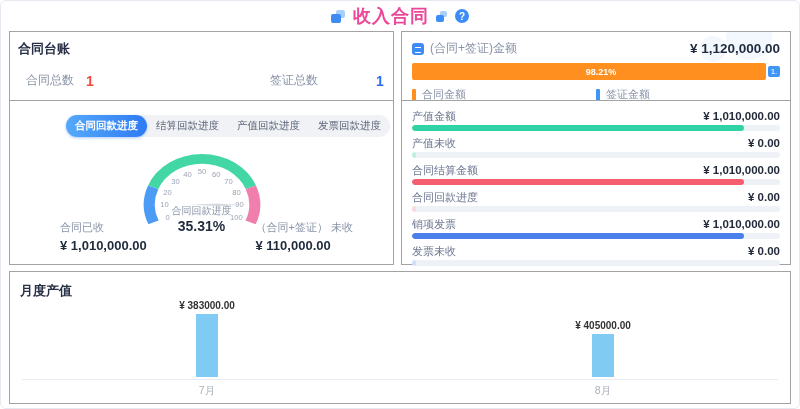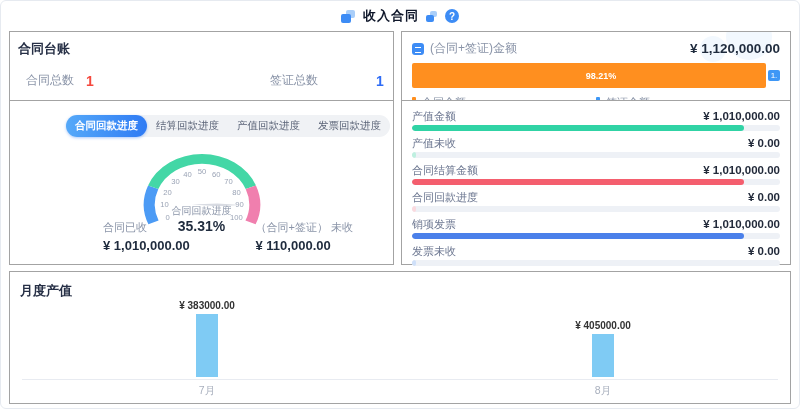--- a/index.html
+++ b/index.html
@@ -6,21 +6,21 @@
   html,body { background:#fff; }
   body {
     width:800px; height:409px;
     font-family:"Liberation Sans","DejaVu Sans",sans-serif;
     color:#1F2B3D; overflow:hidden;
   }
   .page { width:800px; height:409px; border:1px solid #E6EAF0; border-radius:6px; background:#fff; overflow:hidden; }
 
   
   .hdr { height:30px; display:flex; align-items:center; justify-content:center; gap:7px; }
-  .hdr-title { font-size:13px; font-weight:bold; color:#0f172a; letter-spacing:1px; }
+  .hdr-title { font-size:18px; font-weight:bold; color:#ec4899; letter-spacing:1px; }
   .doc-ic { display:inline-block; position:relative; width:15px; height:13px; }
   .doc-ic i { position:absolute; border-radius:2px; }
   .doc-ic .back { left:5px; top:0; width:9px; height:8px; background:#A9CEF9; }
   .doc-ic .front { left:0; top:4px; width:10px; height:9px; background:#3D8CF5; }
   .doc-ic.sm { width:12px; height:11px; }
   .doc-ic.sm .back { left:4px; width:7px; height:6px; }
   .doc-ic.sm .front { width:8px; height:7px; }
   .help-ic { width:14px; height:14px; border-radius:50%; background:#3D8CF5; color:#fff;
              font-size:10px; font-weight:bold; display:flex; align-items:center; justify-content:center; cursor:pointer; }
 
@@ -48,36 +48,36 @@
           background:#F0F2F5; border-radius:999px; }
   .tab { font-size:10.5px; color:#5B6478; padding:4px 9px; white-space:nowrap; cursor:pointer; border-radius:999px; }
   .tab.active { background:linear-gradient(90deg,#55A9F9,#2F7BF4); color:#fff; font-weight:bold;
                 box-shadow:0 1px 3px rgba(47,123,244,.4); }
   .gauge-svg { position:absolute; left:107px; top:46px; }
   .gauge-label { position:absolute; left:0; right:0; top:103px; text-align:center; font-size:10px; color:#8A94A8; }
   .gauge-pct { position:absolute; left:0; right:0; top:117px; text-align:center; font-size:14px; font-weight:bold; color:#1F2B3D; }
   .gauge-stat { position:absolute; bottom:11px; }
   .gauge-stat .lbl { font-size:11px; color:#8A94A8; }
   .gauge-stat .val { font-size:13px; font-weight:bold; margin-top:3px; }
-  .gs-left { left:50px;margin-left:43px; }
+  .gs-left { left:50px; }
   .gs-right { right:40px; }
 
   
   .summary { height:70px; padding:8px 10px; position:relative; overflow:hidden; }
   .deco { position:absolute; border-radius:50%; background:#F2F8FE; }
   .deco1 { width:46px; height:46px; right:18px; top:-18px; }
   .deco2 { width:26px; height:26px; right:64px; top:4px; }
   .sum-row1 { display:flex; align-items:center; position:relative; }
   .sum-ic { width:12px; height:12px; border-radius:3px; background:#3D8CF5; margin-right:6px;
             background-image:repeating-linear-gradient(#3D8CF5 0 2px,#fff 2px 3px,#3D8CF5 3px 5px);
             background-size:6px 8px; background-position:3px 2px; background-repeat:no-repeat; }
   .sum-label { font-size:12px; color:#8A94A8; }
   .sum-total { margin-left:auto; font-size:13.5px; font-weight:bold; }
   .stackbar { display:flex; align-items:center; gap:2px; margin-top:6px; position:relative; }
-  .sb-orange { height:25px; border-radius:2px; display:flex; align-items:center; justify-content:center;
+  .sb-orange { height:17px; border-radius:2px; display:flex; align-items:center; justify-content:center;
                color:#fff; font-size:9px; font-weight:bold;padding-left:24px; }
   .sb-blue { height:11px; min-width:12px; border-radius:2px; display:flex; align-items:center; justify-content:center;
              color:#fff; font-size:8px; }
   .legend-row { display:flex; margin-top:7px; position:relative; }
   .legend-item { width:50%; }
   .li-top { display:flex; align-items:center; }
   .li-mark { width:4px; height:12px; border-radius:1px; margin-right:6px; }
   .li-label { font-size:11px; color:#8A94A8; }
   .li-val { font-size:13px; font-weight:bold; margin:3px 0 0 10px; }
 

